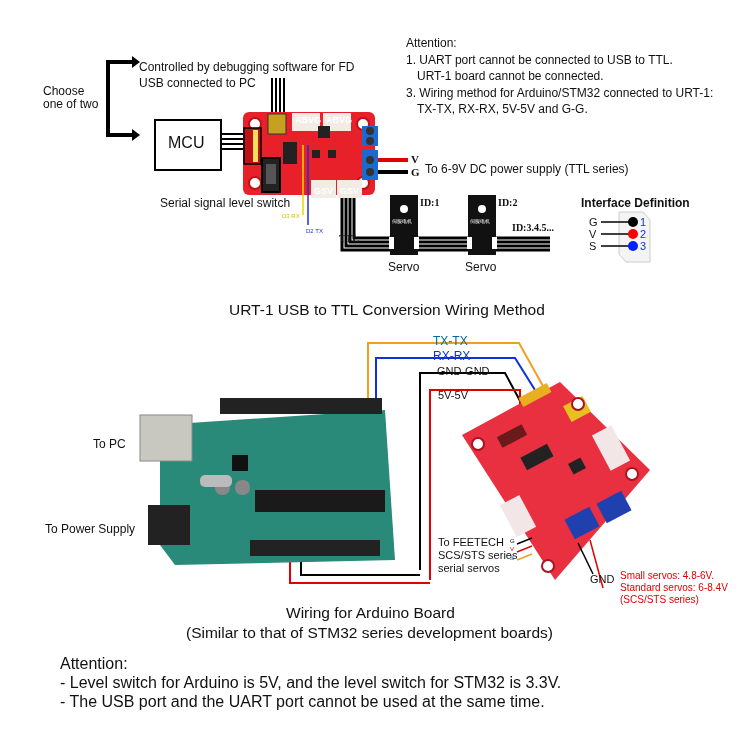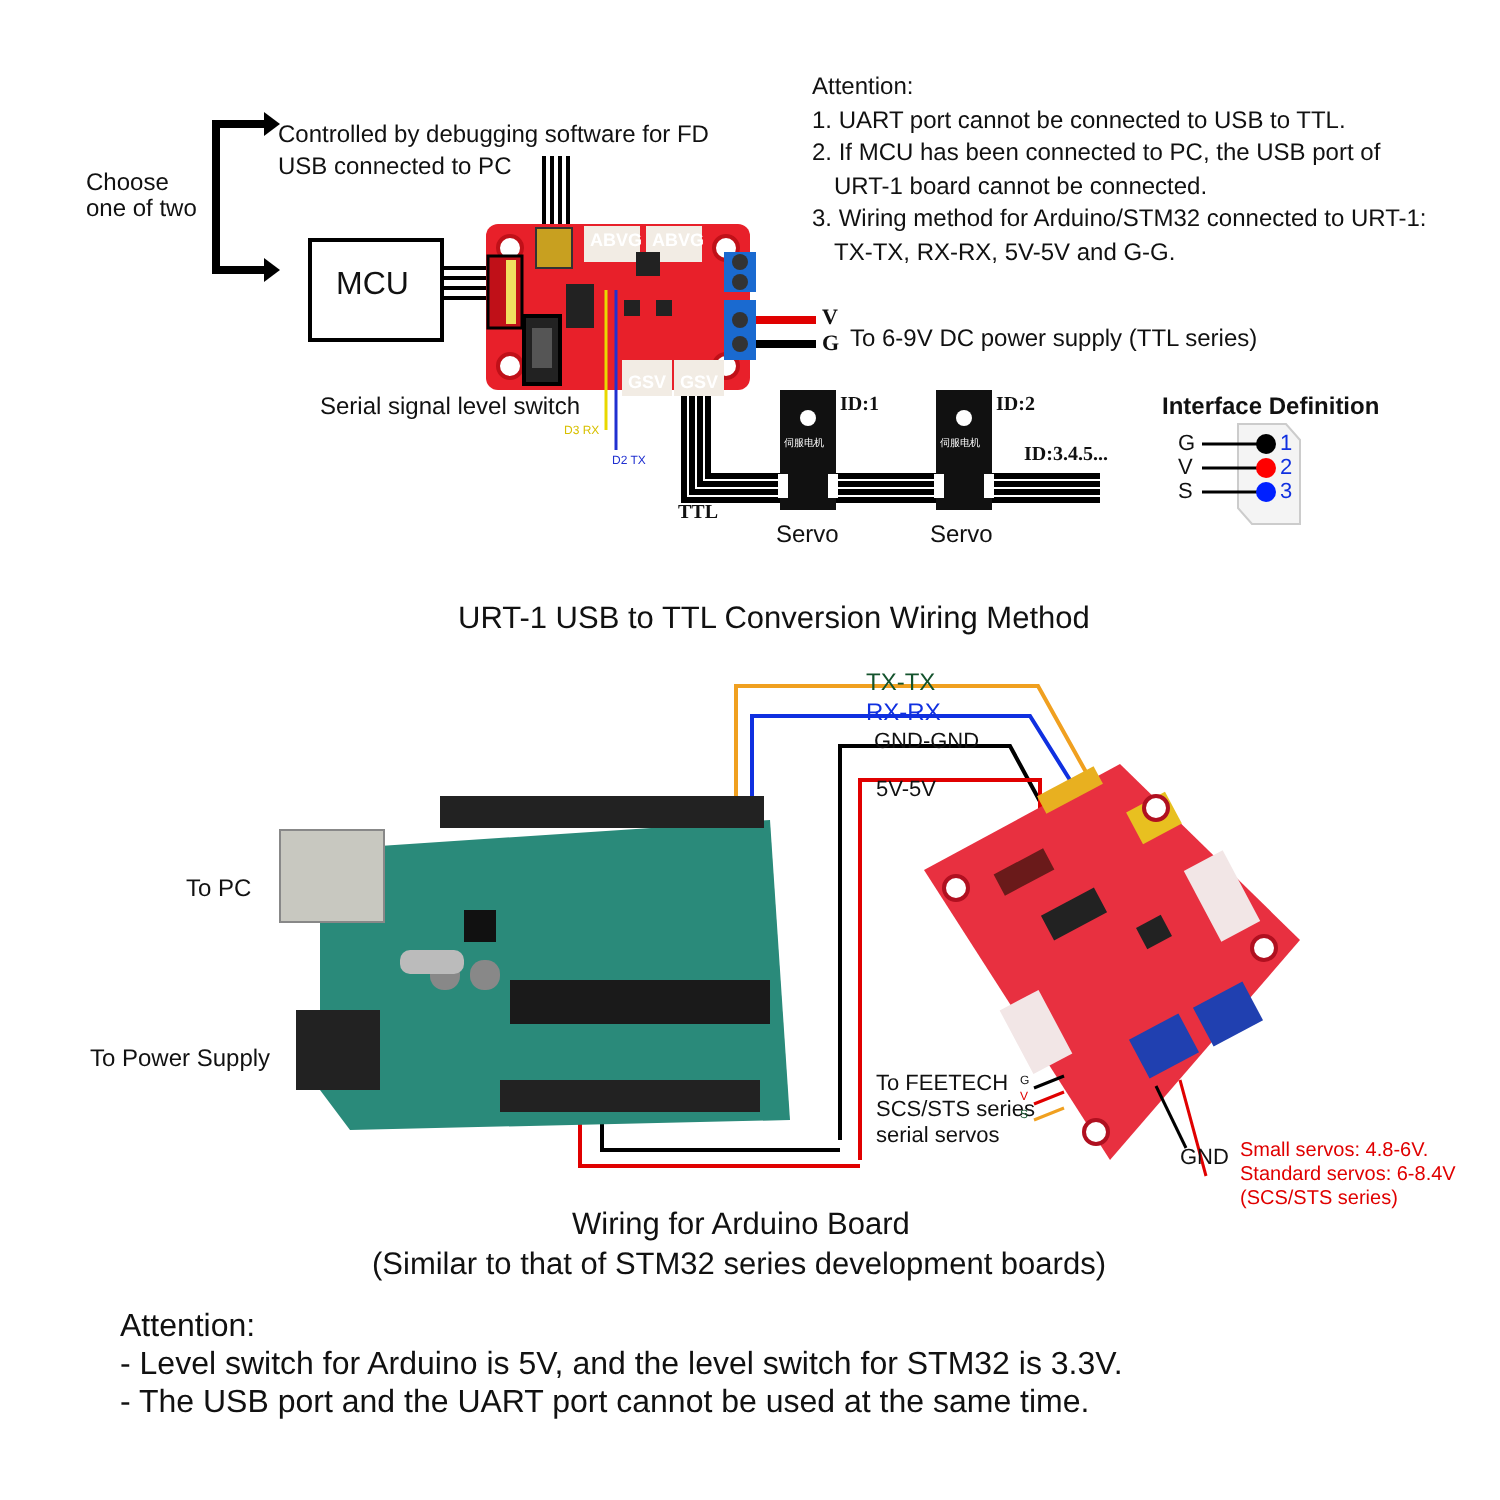--- a/index.html
+++ b/index.html
@@ -4,21 +4,21 @@
 <style>
   html, body { margin:0; padding:0; background:#ffffff; }
   body { width:750px; height:750px; position:relative; overflow:hidden;
          font-family:"Liberation Sans", sans-serif; color:#111; }
   .abs { position:absolute; }
   .txt { font-size:12px; line-height:15px; white-space:nowrap; }
   .title { font-size:15.5px; white-space:nowrap; }
   .bigtxt { font-size:16px; line-height:19px; white-space:nowrap; }
   svg { position:absolute; left:0; top:0; }
   .red { color:#e00000; }
-  .orange { color:#14532d; }
+  .orange { color:#0369a1; }
   .blue { color:#1030e0; }
 </style>
 </head>
 <body>
 
 <svg width="750" height="750">
 
   <path d="M132,62 L108,62 L108,135 L132,135" fill="none" stroke="#000" stroke-width="4"></path>
   <polygon points="132,56 140,62 132,68" fill="#000"></polygon>
   <polygon points="132,129 140,135 132,141" fill="#000"></polygon>
@@ -167,41 +167,40 @@
 <div class="abs" style="left:340px;top:186px;font-size:9px;color:#fff;font-weight:bold;">GSV</div>
 
 <div class="abs txt" style="left:160px;top:196px;">Serial signal level switch</div>
 <div class="abs" style="left:282px;top:213px;font-size:6px;color:#d8c000;">D3 RX</div>
 <div class="abs" style="left:306px;top:228px;font-size:6px;color:#2030d0;">D2 TX</div>
 
 <div class="abs" style="left:411px;top:153px;font-size:11px;font-weight:bold;font-family:'Liberation Serif',serif;">V</div>
 <div class="abs" style="left:411px;top:166px;font-size:11px;font-weight:bold;font-family:'Liberation Serif',serif;">G</div>
 <div class="abs txt" style="left:425px;top:162px;">To 6-9V DC power supply (TTL series)</div>
 
-<div class="abs" style="left:339px;top:251px;font-size:10px;font-weight:bold;font-family:'Liberation Serif',serif;">TTL</div>
+<div class="abs" style="left:339px;top:233px;font-size:10px;font-weight:bold;font-family:'Liberation Serif',serif;">TTL</div>
 <div class="abs" style="left:420px;top:197px;font-size:10px;font-weight:bold;font-family:'Liberation Serif',serif;">ID:1</div>
 <div class="abs" style="left:498px;top:197px;font-size:10px;font-weight:bold;font-family:'Liberation Serif',serif;">ID:2</div>
 <div class="abs" style="left:512px;top:222px;font-size:10px;font-weight:bold;font-family:'Liberation Serif',serif;">ID:3.4.5...</div>
 <div class="abs" style="left:392px;top:218px;font-size:5px;color:#fff;">伺服电机</div>
 <div class="abs" style="left:470px;top:218px;font-size:5px;color:#fff;">伺服电机</div>
 <div class="abs txt" style="left:388px;top:260px;">Servo</div>
 <div class="abs txt" style="left:465px;top:260px;">Servo</div>
 
 <div class="abs txt" style="left:581px;top:196px;font-weight:bold;">Interface Definition</div>
 <div class="abs txt" style="left:589px;top:215px;font-size:11px;">G</div>
 <div class="abs txt" style="left:589px;top:227px;font-size:11px;">V</div>
 <div class="abs txt" style="left:589px;top:239px;font-size:11px;">S</div>
 <div class="abs txt blue" style="left:640px;top:215px;font-size:11px;">1</div>
 <div class="abs txt blue" style="left:640px;top:227px;font-size:11px;">2</div>
 <div class="abs txt blue" style="left:640px;top:239px;font-size:11px;">3</div>
 
 <div class="abs" style="left:406px;top:35px;">
   <div class="txt" style="line-height:16.5px;">Attention:</div>
   <div class="txt" style="line-height:16.5px;">1. UART port cannot be connected to USB to TTL.</div>
-  <div class="txt" style="line-height:16.5px;">2. If MCU has been connected to PC, the USB port of</div>
   <div class="txt" style="line-height:16.5px;padding-left:11px;">    URT-1 board cannot be connected.</div>
   <div class="txt" style="line-height:16.5px;">3. Wiring method for Arduino/STM32 connected to URT-1:</div>
   <div class="txt" style="line-height:16.5px;padding-left:11px;">    TX-TX, RX-RX, 5V-5V and G-G.</div>
 </div>
 
 <div class="abs title" style="left:229px;top:301px;">URT-1 USB to TTL Conversion Wiring Method</div>
 
 <div class="abs txt orange" style="left:433px;top:334px;">TX-TX</div>
 <div class="abs txt blue" style="left:433px;top:349px;">RX-RX</div>
 <div class="abs txt" style="left:437px;top:364px;font-size:11px;">GND-GND</div>

